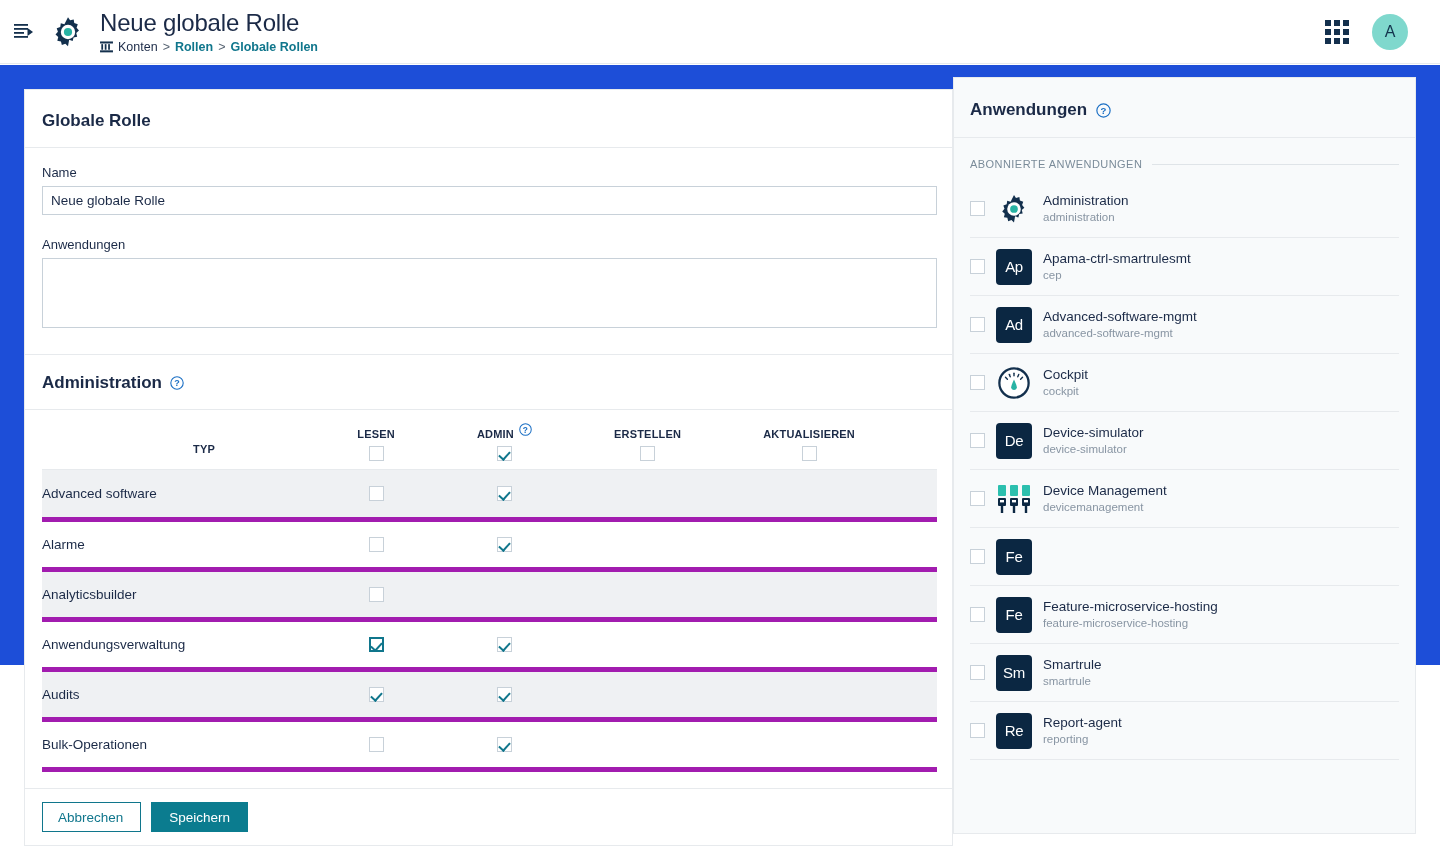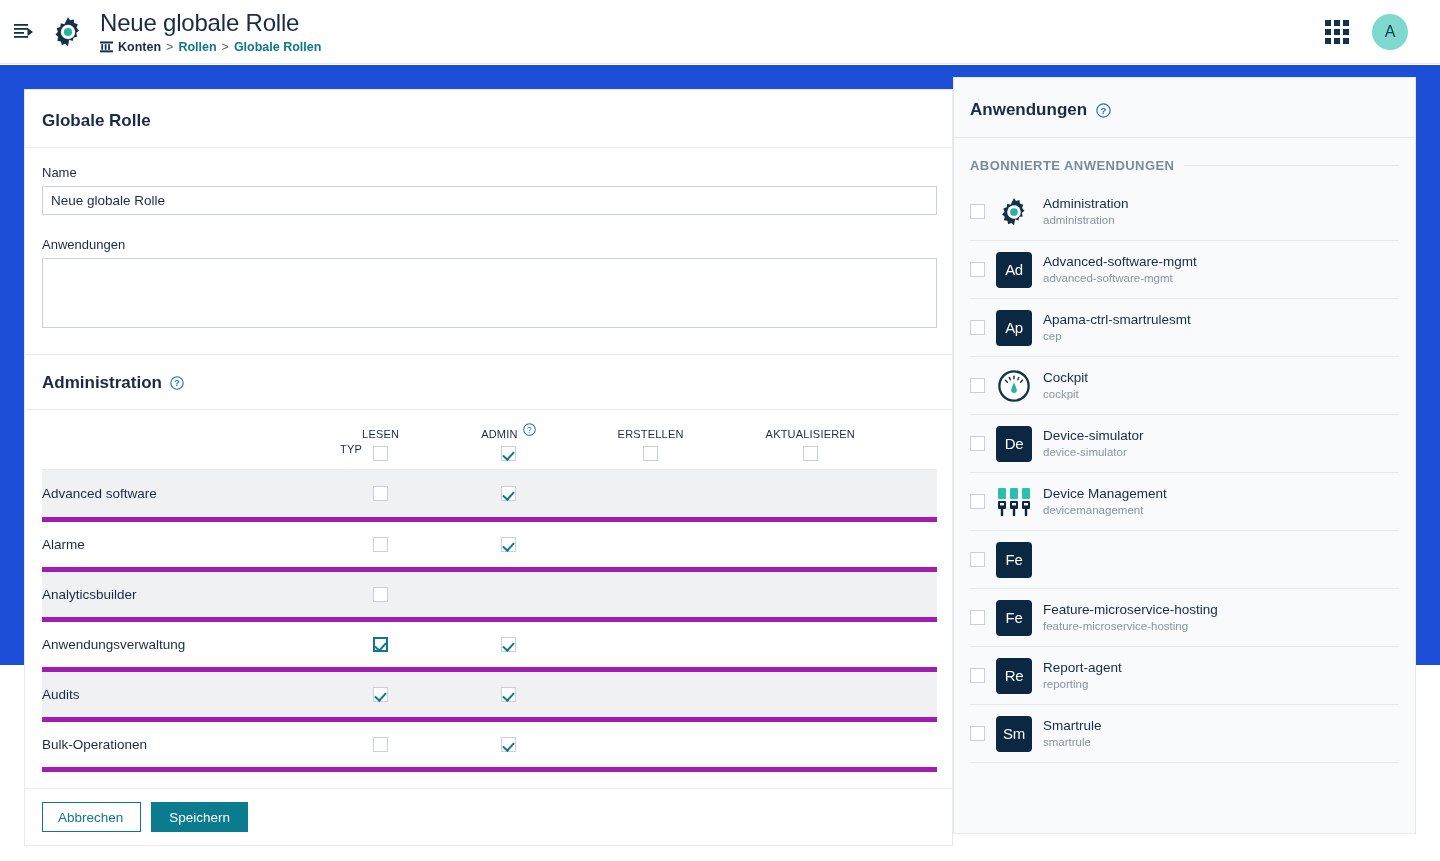--- a/index.html
+++ b/index.html
@@ -27,21 +27,21 @@
   #page-title {
     font-size: 24px; font-weight: 400; color: #1b2a47;
     line-height: 28px; letter-spacing: -0.2px;
   }
   #breadcrumb {
     margin-top: 3px; font-size: 12.5px; color: #1b2a47;
     display: flex; align-items: center; gap: 5px; font-weight: 600;
   }
   #breadcrumb .sep { color: #566372; font-weight: 400; }
   #breadcrumb .crumb-link { color: #10768c; font-weight: 600; cursor: pointer; }
-  #breadcrumb .crumb-static { color: #1b2a47; font-weight: 700; }
+  #breadcrumb .crumb-static { color: #1b2a47; font-weight: 400; }
   #topbar-right {
     margin-left: auto; display: flex; align-items: center; gap: 22px;
     padding-right: 32px;
   }
   #grid-icon { cursor: pointer; display: block; }
   #avatar {
     width: 36px; height: 36px; border-radius: 50%;
     background: #7fd8cd; color: #13344d;
     display: flex; align-items: center; justify-content: center;
     font-size: 16px; cursor: pointer;
@@ -94,22 +94,22 @@
     margin-top: 22px;
     display: flex; align-items: center; gap: 8px;
   }
 
   
   .help-icon { display: inline-block; line-height: 0; cursor: pointer; }
 
   
   #perm-table { width: 895px; margin: 0 17px; border-collapse: collapse; }
   #perm-table th {
-    text-align: right; vertical-align: bottom; padding: 0;
-    font-size: 11px; font-weight: 400; color: #1b2a47;
+    text-align: center; vertical-align: bottom; padding: 0;
+    font-size: 11px; font-weight: 700; color: #1b2a47;
     letter-spacing: 0.2px;
   }
   .th-inner { padding: 17px 0 0 0; }
   .col-type { width: 350px; }
   .col-chk  { width: 118px; }
   .hdr-label { display: flex; align-items: center; justify-content: flex-start; gap: 3px; }
   .hdr-center { justify-content: center; padding-right: 82px; }
   .hdr-box { margin-top: 6px; display: flex; justify-content: center; padding-right: 82px; }
   #perm-table thead tr { border-bottom: 1px solid #e7eaed; }
   #perm-table td {
@@ -160,21 +160,21 @@
   #apps-title {
     font-size: 17px; font-weight: 700; color: #1b2a47;
     padding: 22px 16px 17px 16px; border-bottom: 1px solid #e7eaed;
     display: flex; align-items: center; gap: 9px;
   }
   .group-head {
     display: flex; align-items: center; gap: 10px;
     padding: 20px 16px 0 16px;
   }
   .group-head .lbl {
-    font-size: 13px; color: #7a8b99; letter-spacing: 0.45px; white-space: nowrap; font-weight: bold;
+    font-size: 11px; color: #7a8b99; letter-spacing: 0.45px; white-space: nowrap;
   }
   .group-head .rule { flex: 1; height: 1px; background: #dfe4e8; }
   #app-list { padding: 10px 16px 0 16px; }
   .app-row {
     display: flex; align-items: center; gap: 11px;
     height: 58px; border-bottom: 1px solid #e7eaed;
   }
   .app-row:last-child { border-bottom: 1px solid #e7eaed; }
   .app-icon-wrap {
     width: 36px; height: 36px; display: flex; align-items: center;
@@ -412,35 +412,35 @@
             </svg>
           </div>
           <div class="app-text">
             <div class="app-name">Administration</div>
             <div class="app-key">administration</div>
           </div>
         </div>
         <div class="app-row">
           <span class="cb"></span>
           <div class="app-icon-wrap">
+            <div class="app-tile">Ap</div>
+          </div>
+          <div class="app-text">
+            <div class="app-name">Apama-ctrl-smartrulesmt</div>
+            <div class="app-key">cep</div>
+          </div>
+        </div>
+        <div class="app-row">
+          <span class="cb"></span>
+          <div class="app-icon-wrap">
             <div class="app-tile">Ad</div>
           </div>
           <div class="app-text">
             <div class="app-name">Advanced-software-mgmt</div>
             <div class="app-key">advanced-software-mgmt</div>
-          </div>
-        </div>
-        <div class="app-row">
-          <span class="cb"></span>
-          <div class="app-icon-wrap">
-            <div class="app-tile">Ap</div>
-          </div>
-          <div class="app-text">
-            <div class="app-name">Apama-ctrl-smartrulesmt</div>
-            <div class="app-key">cep</div>
           </div>
         </div>
         <div class="app-row">
           <span class="cb"></span>
           <div class="app-icon-wrap">
             <svg width="34" height="34" viewBox="0 0 36 36">
               <circle cx="18" cy="18" r="15.5" fill="#ffffff" stroke="#13304d" stroke-width="2.4"></circle>
               <g stroke="#13304d" stroke-width="1.5" stroke-linecap="round">
                 <line x1="9" y1="12" x2="11" y2="14"></line>
                 <line x1="13" y1="9" x2="14" y2="11.5"></line>
@@ -507,33 +507,33 @@
             <div class="app-tile">Fe</div>
           </div>
           <div class="app-text">
             <div class="app-name">Feature-microservice-hosting</div>
             <div class="app-key">feature-microservice-hosting</div>
           </div>
         </div>
         <div class="app-row">
           <span class="cb"></span>
           <div class="app-icon-wrap">
+            <div class="app-tile">Sm</div>
+          </div>
+          <div class="app-text">
+            <div class="app-name">Smartrule</div>
+            <div class="app-key">smartrule</div>
+          </div>
+        </div>
+        <div class="app-row">
+          <span class="cb"></span>
+          <div class="app-icon-wrap">
             <div class="app-tile">Re</div>
           </div>
           <div class="app-text">
             <div class="app-name">Report-agent</div>
             <div class="app-key">reporting</div>
           </div>
         </div>
-        <div class="app-row">
-          <span class="cb"></span>
-          <div class="app-icon-wrap">
-            <div class="app-tile">Sm</div>
-          </div>
-          <div class="app-text">
-            <div class="app-name">Smartrule</div>
-            <div class="app-key">smartrule</div>
-          </div>
-        </div>
       </div>
   </div>
 
 </div>
 
 </body></html>

